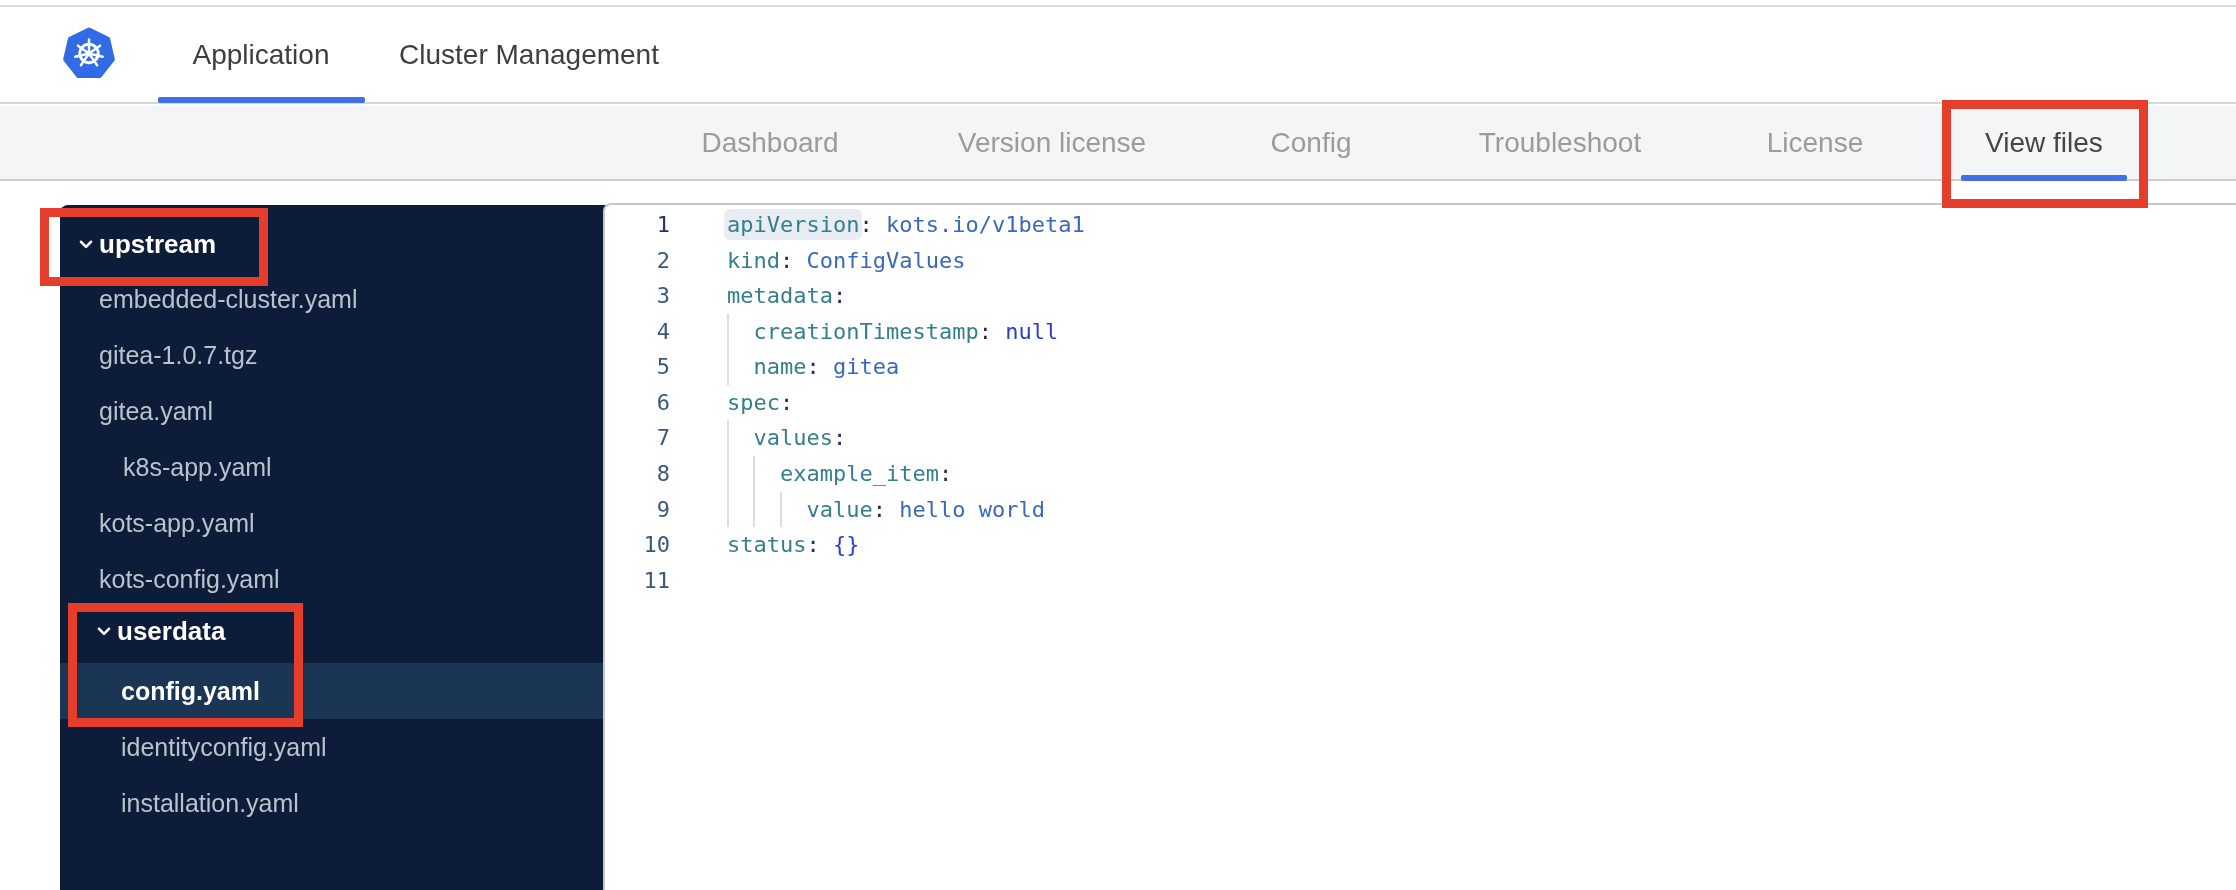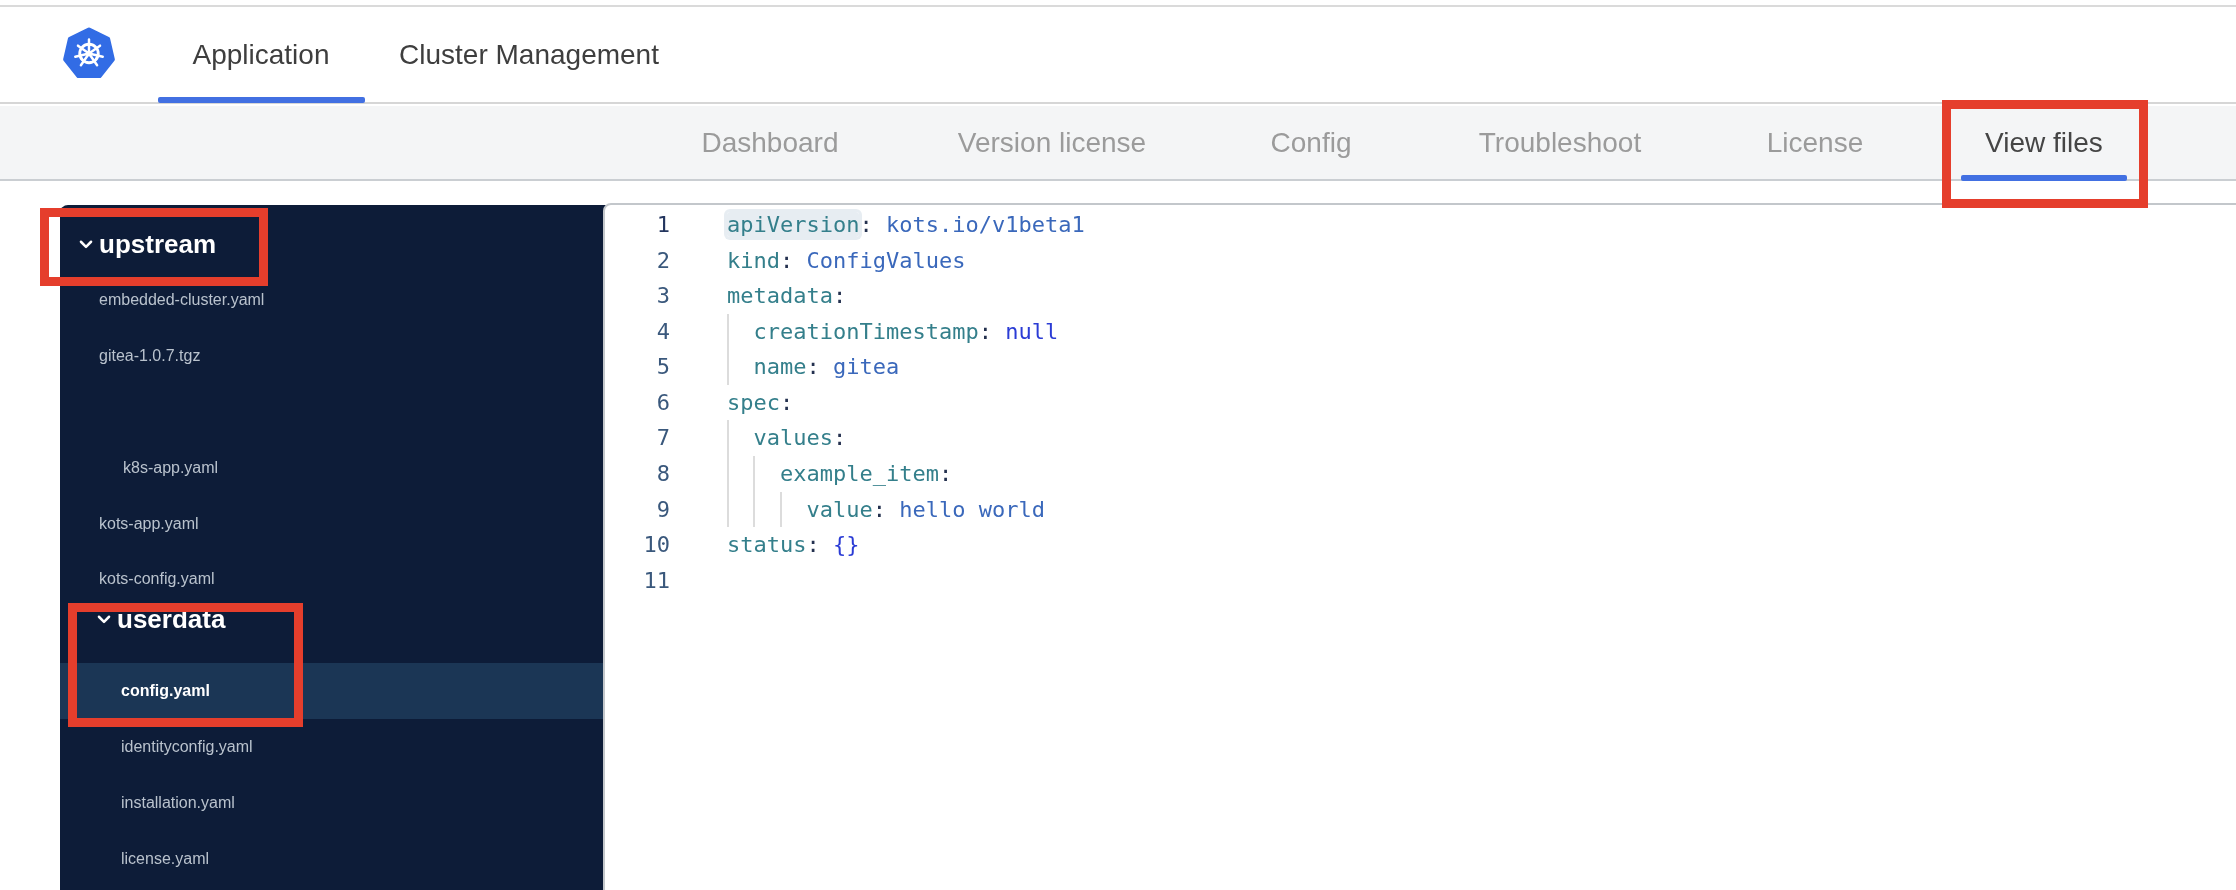--- a/index.html
+++ b/index.html
@@ -46,21 +46,21 @@
   .vf-underline{position:absolute;left:1961px;top:69px;width:166px;height:6px;background:var(--accent-blue);border-radius:2px;}
 
   
   .file-tree{position:absolute;left:60px;top:205px;width:600px;height:685px;background:var(--sidebar-bg);
              border-radius:8px 8px 0 0;overflow:hidden;}
   .tree-row{position:absolute;left:0;width:100%;height:56px;display:flex;align-items:center;cursor:pointer;}
   .tree-row.selected{background:var(--sidebar-highlight);}
   .tree-chevron{position:absolute;width:18px;height:18px;display:flex;align-items:center;}
   .tree-label{position:absolute;white-space:nowrap;}
   .tree-row.folder .tree-label{font-size:26px;font-weight:bold;color:#ffffff;}
-  .tree-row.file .tree-label{font-size:16px;color:var(--sidebar-file-text);}
+  .tree-row.file .tree-label{font-size:25px;color:var(--sidebar-file-text);}
   .tree-row.file.selected .tree-label{font-weight:bold;color:#ffffff;}
 
   
   .code-panel{position:absolute;left:603px;top:203px;right:-4px;bottom:-4px;background:#fff;
               border:2.5px solid var(--panel-border);border-radius:8px 0 0 0;}
   .code-line{position:absolute;left:0;right:0;height:35.54px;font-family:"DejaVu Sans Mono",monospace;
              font-size:22px;line-height:35.54px;}
   .ln{position:absolute;left:0;top:0;width:65px;text-align:right;color:var(--code-linenum);}
   .code-line.active .ln{color:var(--code-linenum-active);}
   .ctext{position:absolute;left:122px;top:0;right:0;white-space:pre;}
@@ -118,47 +118,47 @@
           <polyline points="3.5,6 8,10.5 12.5,6" fill="none" stroke="#ffffff" stroke-width="2.2" stroke-linecap="round" stroke-linejoin="round"></polyline>
         </svg>
         <span class="tree-label" style="left: 39px;">upstream</span>
       </div>
       <div class="tree-row file" style="top: 66.9px;">
         <span class="tree-label" style="left: 39px;">embedded-cluster.yaml</span>
       </div>
       <div class="tree-row file" style="top: 122.8px;">
         <span class="tree-label" style="left: 39px;">gitea-1.0.7.tgz</span>
       </div>
+      <div class="tree-row file" style="top: 178.7px;">
+        <span class="tree-label" style="left: 39px;">gitea.yaml</span>
+      </div>
       <div class="tree-row file" style="top: 234.6px; margin-left: 24px;">
         <span class="tree-label" style="left: 39px;">k8s-app.yaml</span>
       </div>
       <div class="tree-row file" style="top: 290.5px;">
         <span class="tree-label" style="left: 39px;">kots-app.yaml</span>
       </div>
       <div class="tree-row file" style="top: 346.4px;">
         <span class="tree-label" style="left: 39px;">kots-config.yaml</span>
       </div>
-      <div class="tree-row folder" style="top: 386px;">
+      <div class="tree-row folder" style="top: 398px;">
         <svg viewBox="0 0 16 16" class="tree-chevron" style="left: 35px;">
           <polyline points="3.5,6 8,10.5 12.5,6" fill="none" stroke="#ffffff" stroke-width="2.2" stroke-linecap="round" stroke-linejoin="round"></polyline>
         </svg>
         <span class="tree-label" style="left: 57px;">userdata</span>
       </div>
       <div class="tree-row file selected" style="top: 458.2px;">
         <span class="tree-label" style="left: 61px;">config.yaml</span>
       </div>
       <div class="tree-row file" style="top: 514.1px;">
         <span class="tree-label" style="left: 61px;">identityconfig.yaml</span>
       </div>
       <div class="tree-row file" style="top: 570px;">
         <span class="tree-label" style="left: 61px;">installation.yaml</span>
       </div>
-      <div class="tree-row file" style="top: 625.9px;">
-        <span class="tree-label" style="left: 61px;">license.yaml</span>
-      </div>
     </aside>
 
   <section class="code-panel" id="code-panel">
       <div class="code-line active" style="top: 2.2px;">
         <span class="ln">1</span>
         <div class="ctext"><span class="tok-key tok-hl">apiVersion</span><span class="tok-punct">:</span><span class="tok-plain"> </span><span class="tok-str">kots.io/v1beta1</span></div>
       </div>
       <div class="code-line" style="top: 37.74px;">
         <span class="ln">2</span>
         <div class="ctext"><span class="tok-key">kind</span><span class="tok-punct">:</span><span class="tok-plain"> </span><span class="tok-str">ConfigValues</span></div>

